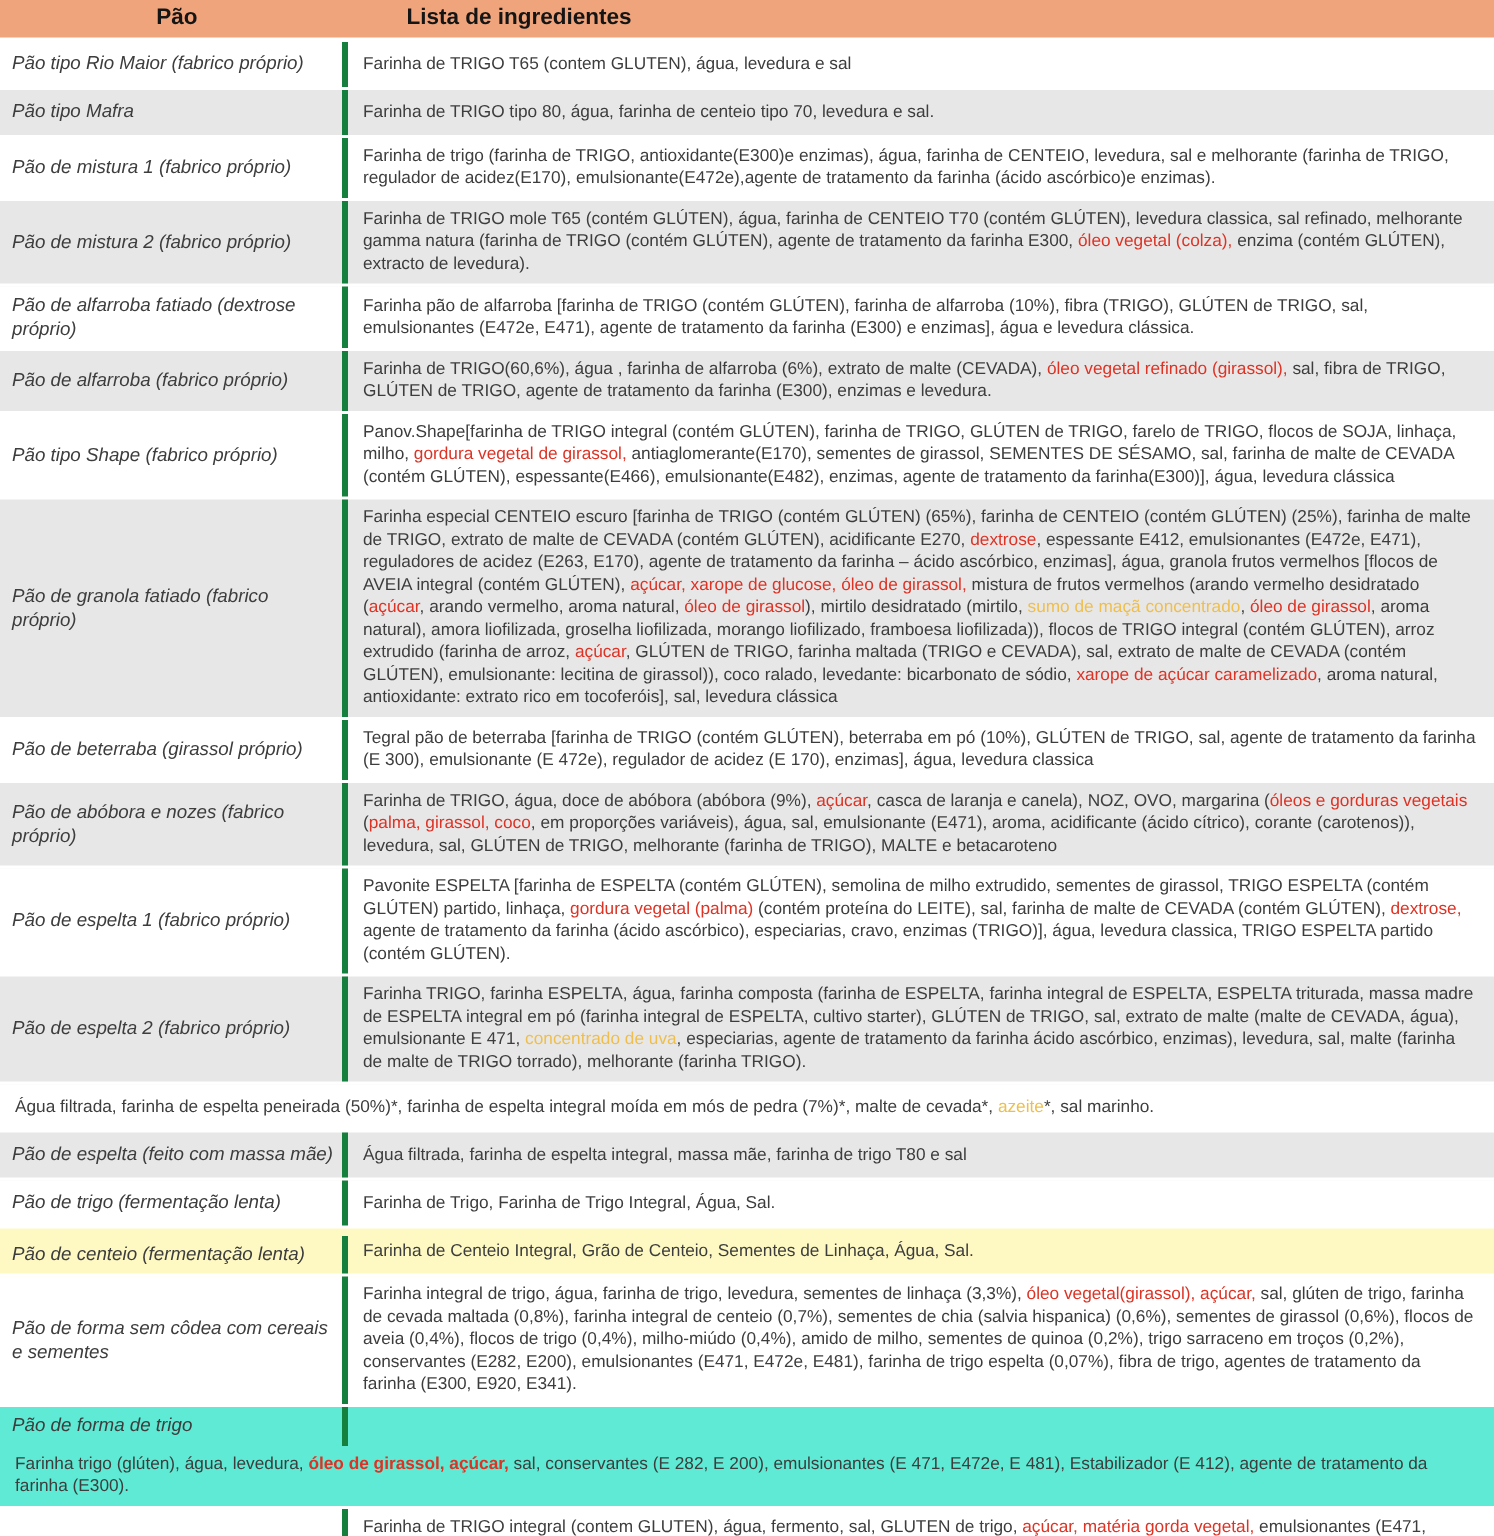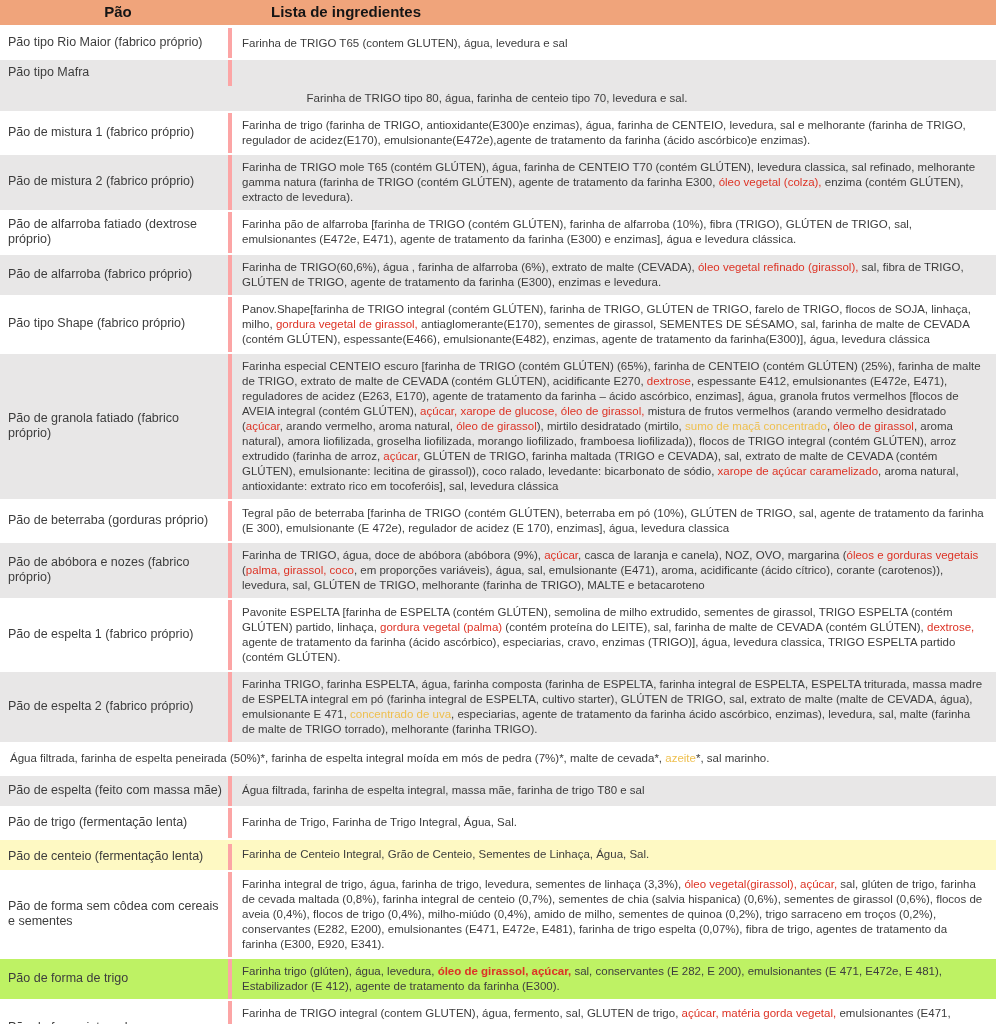--- a/index.html
+++ b/index.html
@@ -27,26 +27,27 @@
   .row {
     display:flex;
     background:#fff;
     border-bottom:2px solid #fff;
     min-height:30px;
   }
   .row.alt { background:#e8e7e7; }
   .cell { box-sizing:border-box; }
   .cell.name {
     width:232px; min-width:232px;
-    border-right:4px solid #fca5a5;
+    border-right:4px solid #15803d;
     padding:5px 4px 5px 8px;
     font-size:12.5px;
     line-height:15.5px;
     display:flex;
     align-items:center;
+    font-style:italic;
   }
   .cell.ingredients {
     flex:1;
     padding:5px 12px 5px 10px;
     font-size:11.5px;
     line-height:15px;
     align-self:center;
   }
 </style>
 </head>
@@ -56,21 +57,21 @@
   <div class="header-row" style="background: rgb(240, 164, 123);">
     <div class="header-cell col1">Pão</div>
     <div class="header-cell col2">Lista de ingredientes</div>
   </div>
   <div id="table-body">
   <div class="row">
     <div class="cell name">Pão tipo Rio Maior (fabrico próprio)</div>
     <div class="cell ingredients"><span>Farinha de TRIGO T65 (contem GLUTEN), água, levedura e sal</span></div>
   </div>
 
-  <div class="row alt" style="background: rgb(232, 231, 231); flex-direction: column;">
+  <div class="row alt" style="background: rgb(232, 231, 231);">
     <div class="cell name">Pão tipo Mafra</div>
     <div class="cell ingredients"><span>Farinha de TRIGO tipo 80, água, farinha de centeio tipo 70, levedura e sal.</span></div>
   </div>
 
   <div class="row">
     <div class="cell name">Pão de mistura 1 (fabrico próprio)</div>
     <div class="cell ingredients"><span>Farinha de trigo (farinha de TRIGO, antioxidante(E300)e enzimas), água, farinha de CENTEIO, levedura, sal e melhorante (farinha de TRIGO, regulador de acidez(E170), emulsionante(E472e),agente de tratamento da farinha (ácido ascórbico)e enzimas).</span></div>
   </div>
 
   <div class="row alt" style="background: rgb(232, 231, 231);">
@@ -92,21 +93,21 @@
     <div class="cell name">Pão tipo Shape (fabrico próprio)</div>
     <div class="cell ingredients"><span>Panov.Shape[farinha de TRIGO integral (contém GLÚTEN), farinha de TRIGO, GLÚTEN de TRIGO, farelo de TRIGO, flocos de SOJA, linhaça, milho, </span><span style="color: rgb(221, 51, 37);">gordura vegetal de girassol,</span><span> antiaglomerante(E170), sementes de girassol, SEMENTES DE SÉSAMO, sal, farinha de malte de CEVADA (contém GLÚTEN), espessante(E466), emulsionante(E482), enzimas, agente de tratamento da farinha(E300)], água, levedura clássica</span></div>
   </div>
 
   <div class="row alt" style="background: rgb(232, 231, 231);">
     <div class="cell name">Pão de granola fatiado (fabrico próprio)</div>
     <div class="cell ingredients"><span>Farinha especial CENTEIO escuro [farinha de TRIGO (contém GLÚTEN) (65%), farinha de CENTEIO (contém GLÚTEN) (25%), farinha de malte de TRIGO, extrato de malte de CEVADA (contém GLÚTEN), acidificante E270, </span><span style="color: rgb(221, 51, 37);">dextrose</span><span>, espessante E412, emulsionantes (E472e, E471), reguladores de acidez (E263, E170), agente de tratamento da farinha – ácido ascórbico, enzimas], água, granola frutos vermelhos [flocos de AVEIA integral (contém GLÚTEN), </span><span style="color: rgb(221, 51, 37);">açúcar, xarope de glucose, óleo de girassol,</span><span> mistura de frutos vermelhos (arando vermelho desidratado (</span><span style="color: rgb(221, 51, 37);">açúcar</span><span>, arando vermelho, aroma natural, </span><span style="color: rgb(221, 51, 37);">óleo de girassol</span><span>), mirtilo desidratado (mirtilo, </span><span style="color: rgb(238, 191, 78);">sumo de maçã concentrado</span><span>, </span><span style="color: rgb(221, 51, 37);">óleo de girassol</span><span>, aroma natural), amora liofilizada, groselha liofilizada, morango liofilizado, framboesa liofilizada)), flocos de TRIGO integral (contém GLÚTEN), arroz extrudido (farinha de arroz, </span><span style="color: rgb(221, 51, 37);">açúcar</span><span>, GLÚTEN de TRIGO, farinha maltada (TRIGO e CEVADA), sal, extrato de malte de CEVADA (contém GLÚTEN), emulsionante: lecitina de girassol)), coco ralado, levedante: bicarbonato de sódio, </span><span style="color: rgb(221, 51, 37);">xarope de açúcar caramelizado</span><span>, aroma natural, antioxidante: extrato rico em tocoferóis], sal, levedura clássica</span></div>
   </div>
 
   <div class="row">
-    <div class="cell name">Pão de beterraba (gorduras próprio)</div>
+    <div class="cell name">Pão de beterraba (girassol próprio)</div>
     <div class="cell ingredients"><span>Tegral pão de beterraba [farinha de TRIGO (contém GLÚTEN), beterraba em pó (10%), GLÚTEN de TRIGO, sal, agente de tratamento da farinha (E 300), emulsionante (E 472e), regulador de acidez (E 170), enzimas], água, levedura classica</span></div>
   </div>
 
   <div class="row alt" style="background: rgb(232, 231, 231);">
     <div class="cell name">Pão de abóbora e nozes (fabrico próprio)</div>
     <div class="cell ingredients"><span>Farinha de TRIGO, água, doce de abóbora (abóbora (9%), </span><span style="color: rgb(221, 51, 37);">açúcar</span><span>, casca de laranja e canela), NOZ, OVO, margarina (</span><span style="color: rgb(221, 51, 37);">óleos e gorduras vegetais</span><span> (</span><span style="color: rgb(221, 51, 37);">palma, girassol, coco</span><span>, em proporções variáveis), água, sal, emulsionante (E471), aroma, acidificante (ácido cítrico), corante (carotenos)), levedura, sal, GLÚTEN de TRIGO, melhorante (farinha de TRIGO), MALTE e betacaroteno</span></div>
   </div>
 
   <div class="row">
     <div class="cell name">Pão de espelta 1 (fabrico próprio)</div>
@@ -135,21 +136,21 @@
   <div class="row alt" style="background: #fef9c3; align-items: flex-end;">
     <div class="cell name">Pão de centeio (fermentação lenta)</div>
     <div class="cell ingredients"><span>Farinha de Centeio Integral, Grão de Centeio, Sementes de Linhaça, Água, Sal.</span></div>
   </div>
 
   <div class="row">
     <div class="cell name">Pão de forma sem côdea com cereais e sementes</div>
     <div class="cell ingredients"><span>Farinha integral de trigo, água, farinha de trigo, levedura, sementes de linhaça (3,3%), </span><span style="color: rgb(221, 51, 37);">óleo vegetal(girassol), açúcar,</span><span> sal, glúten de trigo, farinha de cevada maltada (0,8%), farinha integral de centeio (0,7%), sementes de chia (salvia hispanica) (0,6%), sementes de girassol (0,6%), flocos de aveia (0,4%), flocos de trigo (0,4%), milho-miúdo (0,4%), amido de milho, sementes de quinoa (0,2%), trigo sarraceno em troços (0,2%), conservantes (E282, E200), emulsionantes (E471, E472e, E481), farinha de trigo espelta (0,07%), fibra de trigo, agentes de tratamento da farinha (E300, E920, E341).</span></div>
   </div>
 
-  <div class="row alt" style="background: #bef264;">
+  <div class="row alt" style="background: #5eead4; flex-direction: column;">
     <div class="cell name">Pão de forma de trigo</div>
     <div class="cell ingredients"><span>Farinha trigo (glúten), água, levedura, </span><span style="color: rgb(221, 51, 37); font-weight: bold;">óleo de girassol, açúcar,</span><span> sal, conservantes (E 282, E 200), emulsionantes (E 471, E472e, E 481), Estabilizador (E 412), agente de tratamento da farinha (E300).</span></div>
   </div>
 
   <div class="row">
     <div class="cell name">Pão de forma integral</div>
     <div class="cell ingredients"><span>Farinha de TRIGO integral (contem GLUTEN), água, fermento, sal, GLUTEN de trigo, </span><span style="color: rgb(221, 51, 37);">açúcar, matéria gorda vegetal,</span><span> emulsionantes (E471, E481), farinha de favas, vinagre de álcool, gelificante (goma de guar), conservante (propionato de cálcio), agente de tratamento de farinha (ácido ascórbico)</span></div>
   </div>
 
 </div>

